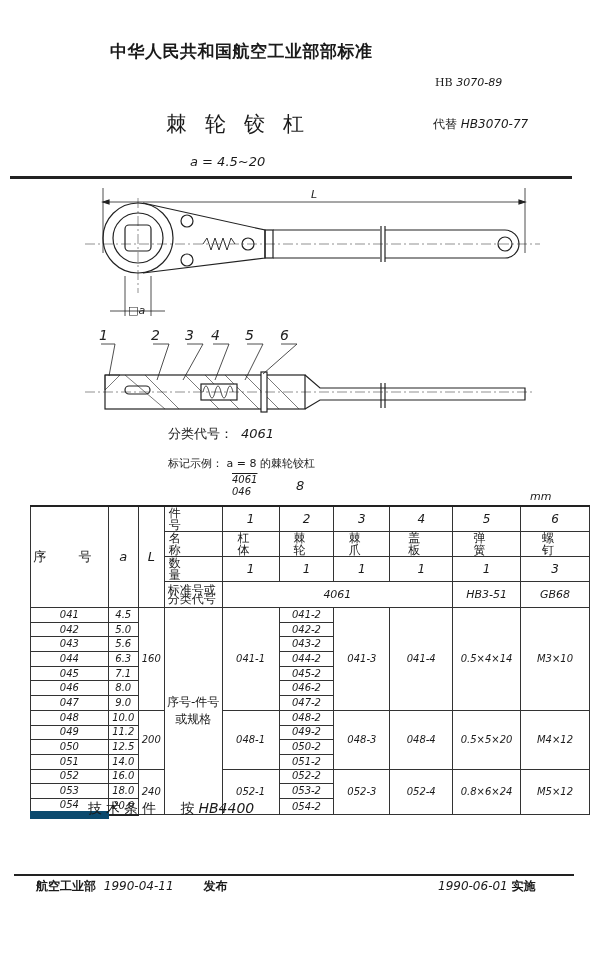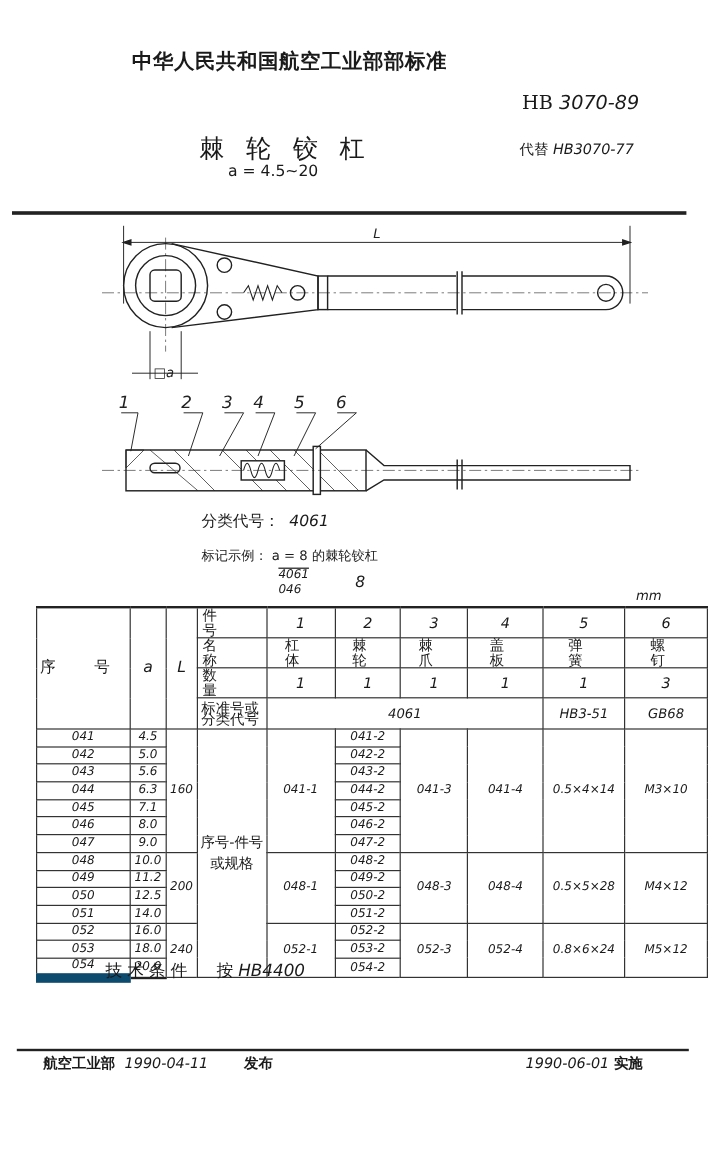--- a/index.html
+++ b/index.html
@@ -1,25 +1,25 @@
 <!DOCTYPE html>
 <html><head>
 <meta charset="utf-8">
 <style>
   * { box-sizing: border-box; margin: 0; padding: 0; }
   html, body { width: 600px; height: 968px; background: #ffffff; overflow: hidden; }
   body { position: relative; font-family: "DejaVu Sans", sans-serif; color: #1a1a1a; }
   .abs { position: absolute; }
   .org { left: 110px; top: 40px; font-size: 17px; font-weight: bold; letter-spacing: 0.5px; }
-  .std-no { left: 435px; top: 76px; font-size: 16px; font-family: "DejaVu Serif", serif; }
+  .std-no { left: 435px; top: 76px; font-size: 11px; font-family: "DejaVu Serif", serif; }
   .std-no i { font-family: "DejaVu Sans", sans-serif; font-style: italic; }
   .title { left: 166px; top: 110px; font-size: 21px; letter-spacing: 18px; font-family: "DejaVu Serif", serif; }
   .replace { left: 433px; top: 116px; font-size: 12px; }
   .replace i { font-style: italic; }
-  .range { left: 190px; top: 136px; font-size: 13px; }
+  .range { left: 190px; top: 154px; font-size: 13px; font-style: italic; }
   .rule-top { left: 10px; top: 176px; width: 562px; height: 3px; background: #222; }
   .drawing { left: 85px; top: 188px; }
   .cls { left: 168px; top: 425px; font-size: 13px; }
   .cls i { font-style: italic; margin-left: 8px; }
   .mark { left: 168px; top: 456px; font-size: 11px; }
   .mark-code { left: 232px; top: 474px; font-size: 10px; font-style: italic; line-height: 12px; }
   .mark-code .num { text-decoration: overline; display:block; }
   .mark-eight { left: 296px; top: 478px; font-size: 13px; font-style: italic; }
   .unit { left: 530px; top: 490px; font-size: 11px; font-style: italic; }
   table.spec { position: absolute; left: 30px; top: 505px; width: 560px; border-collapse: collapse; font-size: 10px; }
@@ -223,21 +223,21 @@
       </tr>
 
   <tr>
     <td class="it">048</td>
     <td class="it">10.0</td>
     <td rowspan="4" class="it">200</td>
     <td rowspan="4" class="it">048-1</td>
     <td class="it">048-2</td>
     <td rowspan="4" class="it">048-3</td>
     <td rowspan="4" class="it">048-4</td>
-    <td rowspan="4" class="it">0.5×5×28</td>
+    <td rowspan="4" class="it">0.5×5×20</td>
     <td rowspan="4" class="it">M4×12</td>
   </tr>
   <tr>
         <td class="it">049</td>
         <td class="it">11.2</td>
         <td class="it">049-2</td>
       </tr>
   <tr>
         <td class="it">050</td>
         <td class="it">12.5</td>

